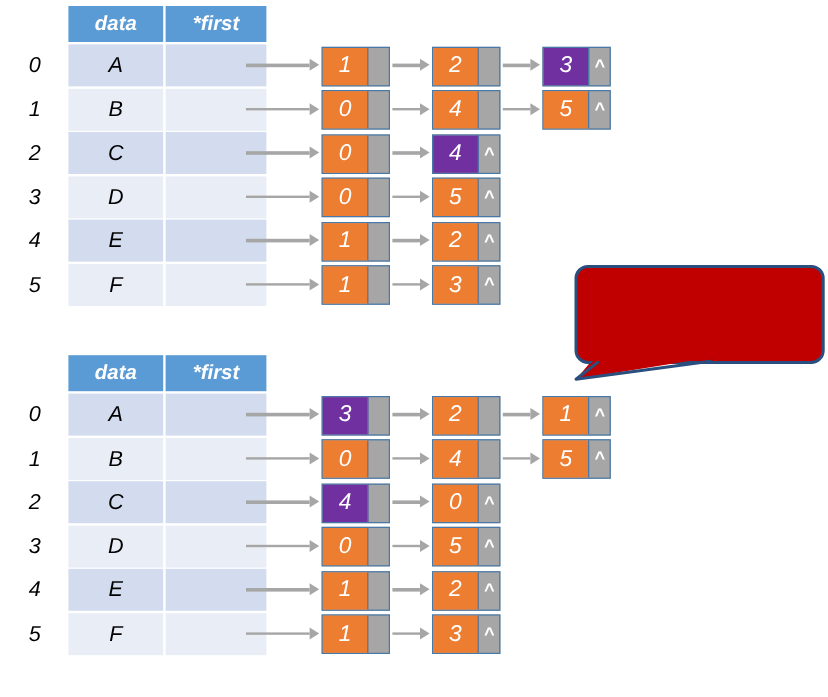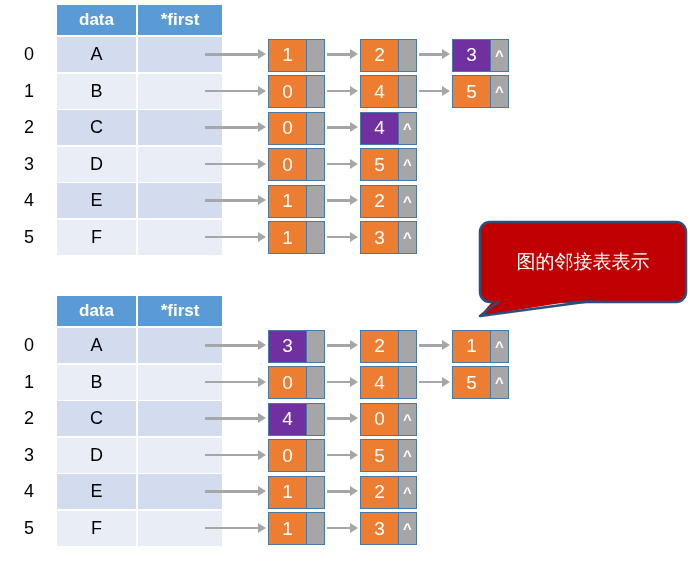--- a/index.html
+++ b/index.html
@@ -1,20 +1,20 @@
 <!DOCTYPE html>
 <html style="--header-bg: #5B9BD5; --row-dark: #D2DCEE; --row-light: #E9EDF6; --node-orange: #ED7D31; --node-purple: #7030A0; --node-gray: #A6A6A6; --node-border: #4878A8; --arrow: #A6A6A6; --callout-bg: #C00000; --callout-border: #2A4E7E;"><head>
 <meta charset="utf-8">
 <style>
   html,body{margin:0;padding:0;background:#fff;}
   #slide{
     position:relative;width:690px;height:581px;background:#fff;overflow:hidden;
     font-family:"Liberation Sans",sans-serif;
   }
-  section.diagram{position:absolute;left:0;width:570px;height:291px;}
+  section.diagram{position:absolute;left:0;width:570px;height:291px;font-style:italic;}
   .hdr{
     position:absolute;top:5px;height:30px;background:var(--header-bg);
     color:#fff;font-weight:bold;font-size:17px;
     display:flex;align-items:center;justify-content:center;
   }
   .hdr-data{left:57px;width:79px;}
   .hdr-first{left:138px;width:84px;}
   .row-index{
     position:absolute;left:16px;width:26px;text-align:center;
     font-size:18px;color:#000;
@@ -276,16 +276,15 @@
       </div>
   </section>
 
   <svg id="callout-svg" width="238" height="112" viewBox="0 0 238 112">
     <polygon points="45,80 140,80 28,100" style="fill:var(--callout-bg)"></polygon>
     <rect x="28" y="6" width="206" height="80" rx="10" ry="10" style="fill:var(--callout-bg);stroke:var(--callout-border);stroke-width:2.5"></rect>
     <polygon points="45,82 140,82 28,100" style="fill:var(--callout-bg)"></polygon>
     <polyline points="46,86 28,100 140,85" style="fill:none;stroke:var(--callout-border);stroke-width:2.5;stroke-linejoin:round;stroke-linecap:round"></polyline>
   </svg>
   <div class="callout-text">
-    <div>图的邻接表表示</div>
   </div>
 
 </div>
 
 </body></html>

